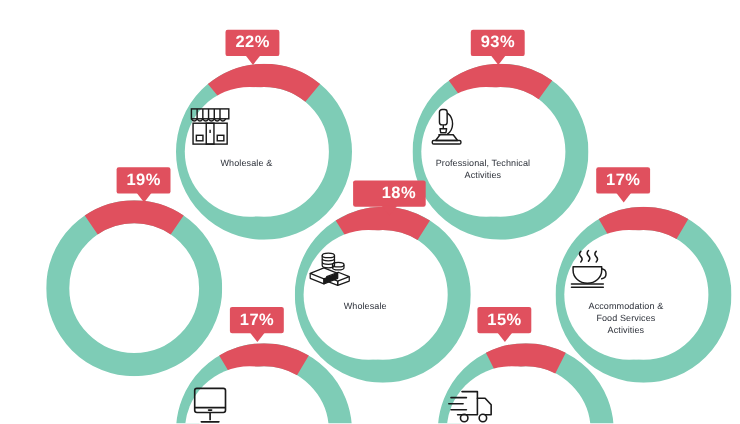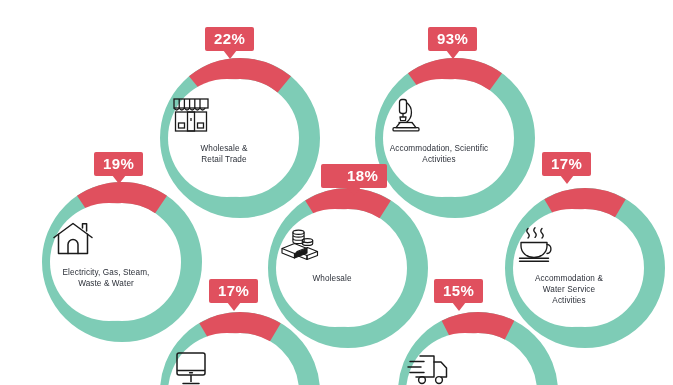--- a/index.html
+++ b/index.html
@@ -137,21 +137,20 @@
           <path d="M3 12 q2.6 4 5.2 0 q2.6 4 5.2 0 q2.6 4 5.2 0 q2.6 4 5.2 0 q2.6 4 5.2 0 q2.6 4 5.2 0"></path>
           <rect x="4.5" y="16" width="31" height="19"></rect>
           <rect x="16.5" y="16" width="7" height="19"></rect>
           <rect x="7.5" y="27" width="6" height="5"></rect>
           <rect x="26.5" y="27" width="6" height="5"></rect>
           <line x1="20" y1="22" x2="20" y2="25"></line>
         </svg>
       </div>
       <div class="donut-label">
         <div>Wholesale &amp;</div>
-        <div>Retail Trade</div>
       </div>
     </div>
   </div>
   <div class="badge" style="left:205px; top:27px;">22%</div>
 
   <div class="donut layer-back" style="left:375px; top:58px;">
     <svg class="donut-svg" viewBox="0 0 160 160">
       <circle class="ring-track" cx="80" cy="80" r="69.5"></circle>
       <path class="ring-value" d="M 39.15 23.77 A 69.5 69.5 0 0 1 120.85 23.77"></path>
     </svg>
@@ -161,48 +160,34 @@
           <rect x="12.5" y="3.5" width="7" height="14" rx="2.4"></rect>
           <path d="M16 17.5 l0 3.5"></path>
           <path d="M13 21 l6 0 l-0.6 3.6 l-4.8 0 z"></path>
           <path d="M19.5 6.6 a12.2 12.2 0 0 1 0 19.6"></path>
           <path d="M11.5 26.5 l14 0"></path>
           <path d="M13 26.5 l-4 5.2 l20 0 l-4 -5.2"></path>
           <rect x="6" y="31.7" width="26" height="3.2" rx="1.2"></rect>
         </svg>
       </div>
       <div class="donut-label">
-        <div>Accommodation, Scientific</div>
+        <div>Professional, Technical</div>
         <div>Activities</div>
       </div>
     </div>
   </div>
   <div class="badge" style="left:428px; top:27px;">93%</div>
 
   <div class="donut layer-front" style="left:42px; top:182px;">
     <svg class="donut-svg" viewBox="0 0 160 160">
       <circle class="ring-track" cx="80" cy="80" r="69.5"></circle>
       <path class="ring-value" d="M 40.94 22.52 A 69.5 69.5 0 0 1 119.06 22.52"></path>
     </svg>
-    <div class="inner">
-      <div class="icon-wrap">
-        <svg width="42" height="36" viewBox="0 0 42 36" fill="none" stroke="#1A1A1A" stroke-width="1.5" stroke-linejoin="round" stroke-linecap="round">
-          <path d="M2 16.5 L21 2.5 L40 16.5"></path>
-          <path d="M6.5 13.2 L6.5 32.5 L35.5 32.5 L35.5 13.2"></path>
-          <path d="M30.5 7 L30.5 2.8 L34.6 2.8 L34.6 10"></path>
-          <path d="M16 32.5 L16 23.5 a5 5 0 0 1 10 0 L26 32.5"></path>
-        </svg>
-      </div>
-      <div class="donut-label">
-        <div>Electricity, Gas, Steam,</div>
-        <div>Waste &amp; Water</div>
-      </div>
-    </div>
-  </div>
-  <div class="badge" style="left:94px; top:152px;">19%</div>
+  </div>
+  <div class="badge" style="left:106px; top:152px;">19%</div>
 
   <div class="donut layer-front" style="left:268px; top:188px;">
     <svg class="donut-svg" viewBox="0 0 160 160">
       <circle class="ring-track" cx="80" cy="80" r="69.5"></circle>
       <path class="ring-value" d="M 42.76 21.32 A 69.5 69.5 0 0 1 117.24 21.32"></path>
     </svg>
     <div class="inner">
       <div class="icon-wrap">
         <svg width="44" height="38" viewBox="0 0 44 38" fill="none" stroke="#1A1A1A" stroke-width="1.15" stroke-linejoin="round">
           <ellipse cx="21.5" cy="6.2" rx="5.6" ry="2.1"></ellipse>
@@ -238,21 +223,21 @@
           <path d="M20 1.8 q-2.4 2.4 0 4.8 q2.4 2.4 0 4.8"></path>
           <path d="M27 2.5 q-2.4 2.4 0 4.8 q2.4 2.4 0 4.8"></path>
           <path d="M6 16.5 L32 16.5 L32 20 a13 11.5 0 0 1 -26 0 Z" stroke-linejoin="round"></path>
           <path d="M32 18.4 a4.6 4.6 0 0 1 0 9.1" stroke-linejoin="round"></path>
           <line x1="4.5" y1="32.2" x2="33.5" y2="32.2"></line>
           <line x1="4.5" y1="35.2" x2="33.5" y2="35.2"></line>
         </svg>
       </div>
       <div class="donut-label">
         <div>Accommodation &amp;</div>
-        <div>Water Service</div>
+        <div>Food Services</div>
         <div>Activities</div>
       </div>
     </div>
   </div>
   <div class="badge" style="left:542px; top:152px;">17%</div>
 
   <div class="donut layer-mid" style="left:160px; top:312px;">
     <svg class="donut-svg" viewBox="0 0 160 160">
       <circle class="ring-track" cx="80" cy="80" r="69.5"></circle>
       <path class="ring-value" d="M 44.62 20.18 A 69.5 69.5 0 0 1 115.38 20.18"></path>

